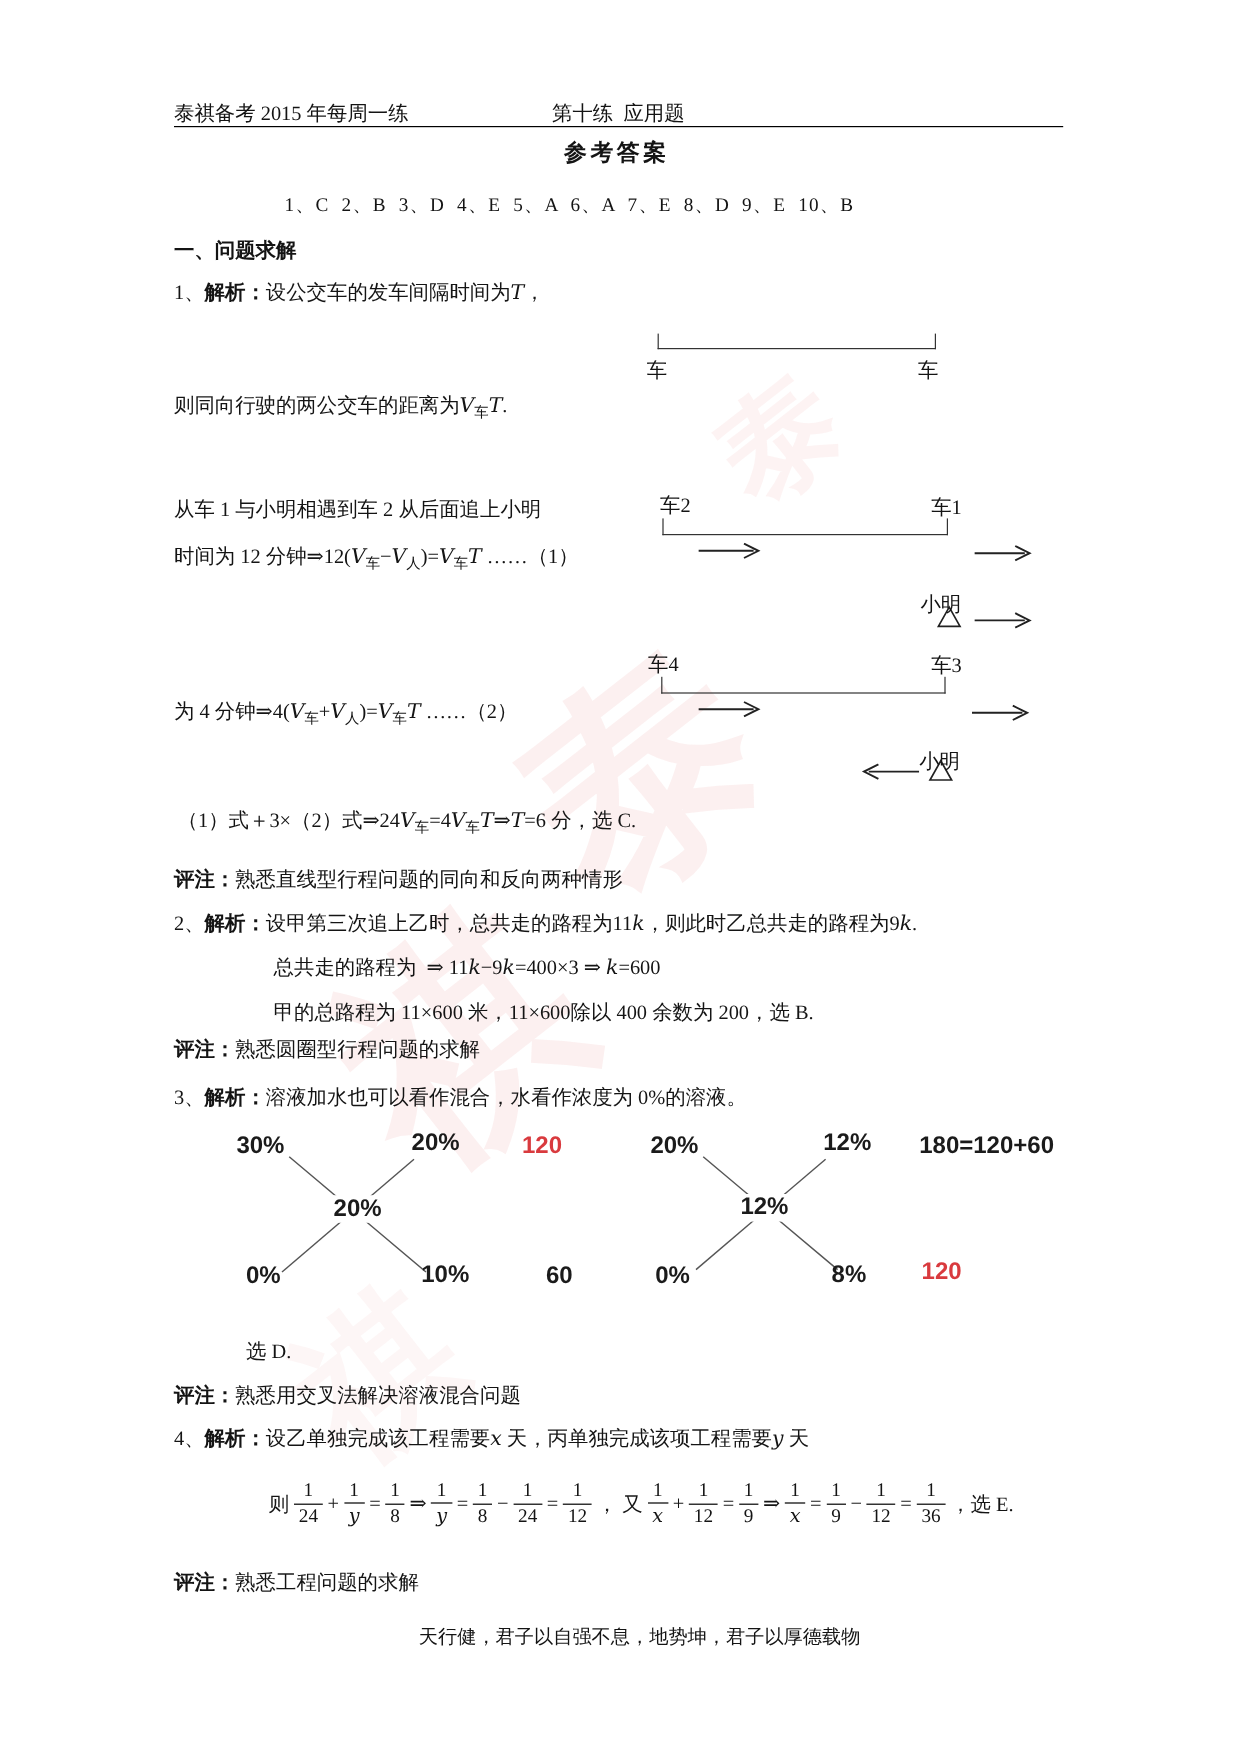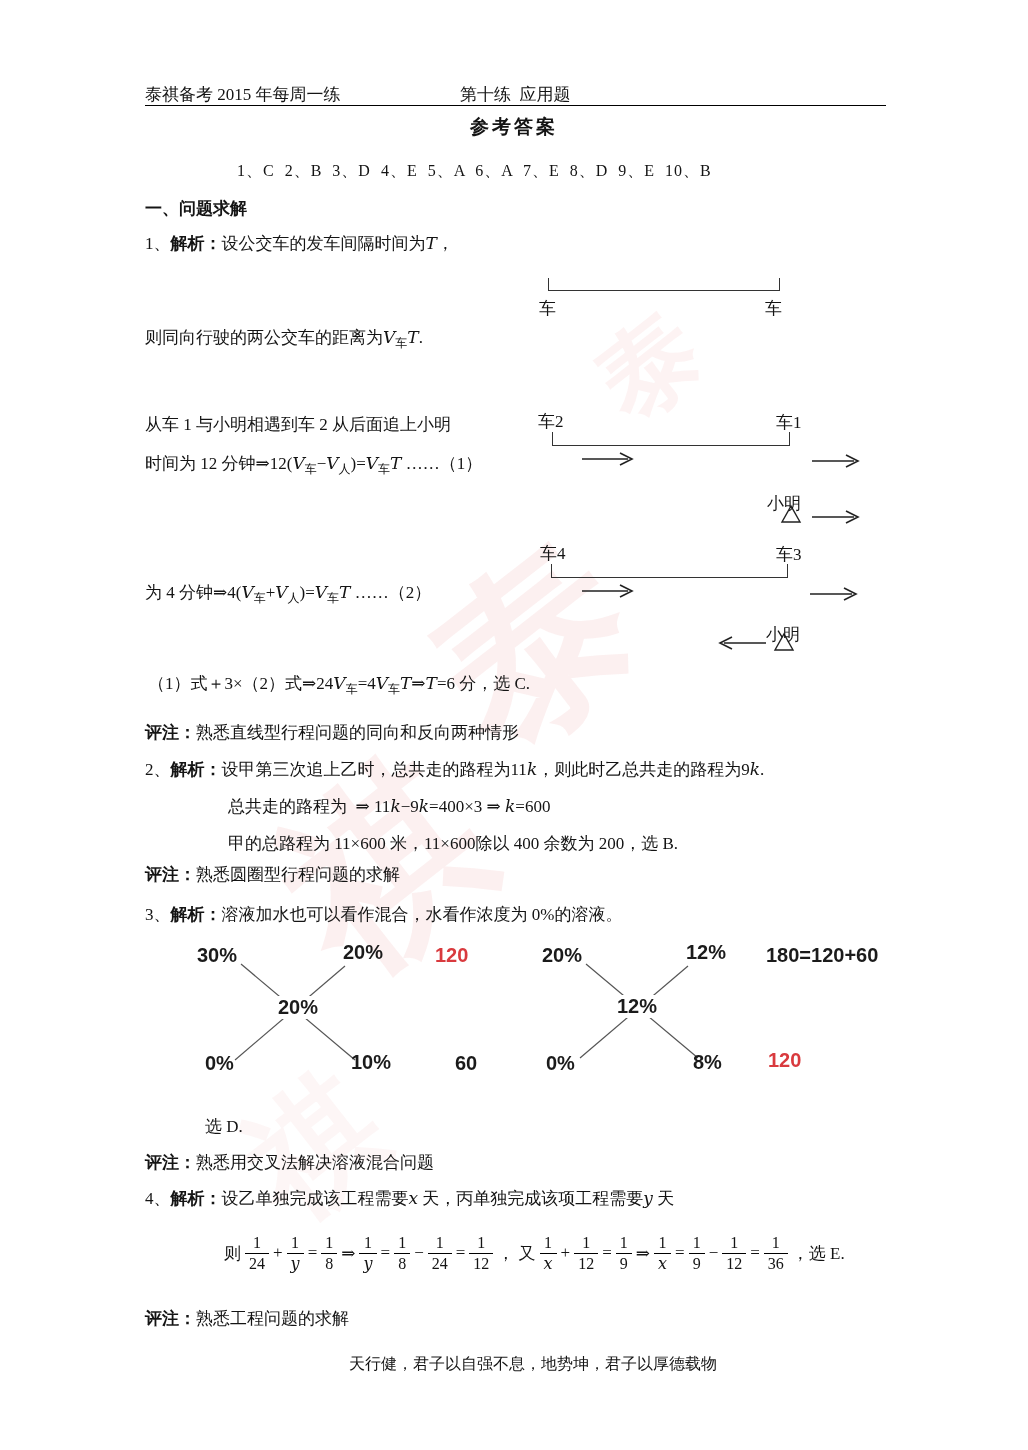--- a/index.html
+++ b/index.html
@@ -57,21 +57,21 @@
   <div class="abs para" style="left:148px;top:673px;"><span>（1）式＋3×（2）式</span><span class="math">⇒24<i>V</i><sub>车</sub>=4<i>V</i><sub>车</sub><i>T</i>⇒<i>T</i>=6</span><span> 分，选 C.</span></div>
   <div class="abs para" style="left:145px;top:722px;"><span class="bold">评注：</span><span>熟悉直线型行程问题的同向和反向两种情形</span></div>
 
   <div class="abs" style="left:548px;top:278px;width:230px;height:42px;">
     <div class="bracket" style="left:0;top:0;width:230px;height:12px;"></div>
     <span class="dlabel" style="left:-9px;top:19px;">车</span>
     <span class="dlabel" style="left:217px;top:19px;">车</span>
   </div>
 
   <div class="abs" style="left:538px;top:410px;width:340px;height:110px;">
-    <span class="dlabel" style="left:0;top:0;font-family:Liberation Serif, serif;">车2</span>
+    <span class="dlabel" style="left:12px;top:0;font-family:Liberation Serif, serif;">车2</span>
     <span class="abs" style="left:44px;top:6px;">
       <svg width="52" height="14" viewBox="0 0 52 14">
           <path d="M0 7 H46 M38 1 L50 7 L38 13" fill="none" stroke="#222" stroke-width="1.6"></path>
         </svg>
     </span>
     <span class="dlabel" style="left:238px;top:1px;">车1</span>
     <span class="abs" style="left:274px;top:8px;">
       <svg width="48" height="14" viewBox="0 0 48 14">
           <path d="M0 7 H42 M34 1 L46 7 L34 13" fill="none" stroke="#222" stroke-width="1.6"></path>
         </svg>

